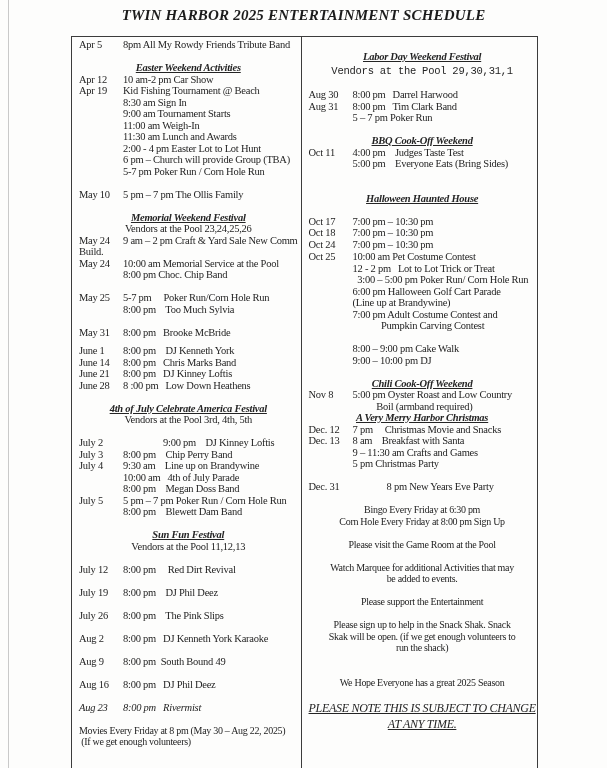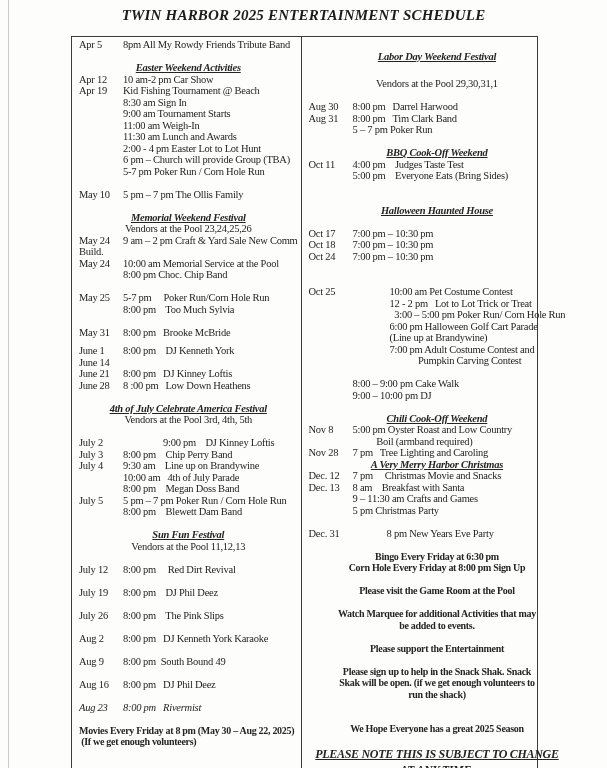--- a/index.html
+++ b/index.html
@@ -47,21 +47,21 @@
   .entry{display:flex;align-items:flex-start;}
   .date{flex:none;width:44px;white-space:pre;}
   .lines{flex:1;min-width:0;}
   .eline,.flow{white-space:pre;}
   .hdr{
     text-align:center;
     font-weight:bold;font-style:italic;
     text-decoration:underline;
   }
   .sub{text-align:center;}
-  .note{font-weight:bold;letter-spacing:-0.3px;font-size:10px;}
+  .note{font-weight:normal;letter-spacing:-0.3px;font-size:10px;}
   .note.center{text-align:center;}
   .note.left{text-align:left;}
   .nline{white-space:pre;}
   .note.emph{
     font-style:italic;font-size:12px;line-height:16px;
   }
   .note.emph .nline{text-decoration:underline;}
 </style>
 </head>
 <body>
@@ -133,20 +133,23 @@
           </div>
         </div>
         <div class="entry" style="margin-top: 7px;">
           <div class="date">June 1</div>
           <div class="lines">
             <div class="eline fit">8:00 pm    DJ Kenneth York</div>
           </div>
         </div>
         <div class="entry" style="margin-top: 0px;">
           <div class="date">June 14</div>
+          <div class="lines">
+            <div class="eline fit">8:00 pm   Chris Marks Band</div>
+          </div>
         </div>
         <div class="entry" style="margin-top: 0px;">
           <div class="date">June 21</div>
           <div class="lines">
             <div class="eline fit">8:00 pm   DJ Kinney Loftis</div>
           </div>
         </div>
         <div class="entry" style="margin-top: 0px;">
           <div class="date">June 28</div>
           <div class="lines">
@@ -226,21 +229,21 @@
             <div class="eline fit">8:00 pm   Rivermist</div>
           </div>
         </div>
         <div class="note left" style="margin-top: 11.5px;">
           <div class="nline fit">Movies Every Friday at 8 pm (May 30 – Aug 22, 2025)</div>
           <div class="nline fit"> (If we get enough volunteers)</div>
         </div>
       </div>
     <div class="col right" id="col-right">
         <div class="hdr" style="margin-top: 11.5px;">Labor Day Weekend Festival</div>
-        <div class="sub" style="margin-top: 16px;">Vendors at the Pool 29,30,31,1</div>
+        <div class="sub" style="margin-top: 4px; font-family: Liberation Mono, monospace;">Vendors at the Pool 29,30,31,1</div>
         <div class="entry" style="margin-top: 11.5px;">
           <div class="date">Aug 30</div>
           <div class="lines">
             <div class="eline fit">8:00 pm   Darrel Harwood</div>
           </div>
         </div>
         <div class="entry" style="margin-top: 0px;">
           <div class="date">Aug 31</div>
           <div class="lines">
             <div class="eline fit">8:00 pm   Tim Clark Band</div>
@@ -267,21 +270,21 @@
           <div class="lines">
             <div class="eline fit">7:00 pm – 10:30 pm</div>
           </div>
         </div>
         <div class="entry" style="margin-top: 0px;">
           <div class="date">Oct 24</div>
           <div class="lines">
             <div class="eline fit">7:00 pm – 10:30 pm</div>
           </div>
         </div>
-        <div class="entry" style="margin-top: 24px; gap: 37px;">
+        <div class="entry" style="margin-top: 1px;">
           <div class="date">Oct 25</div>
           <div class="lines">
             <div class="eline fit">10:00 am Pet Costume Contest</div>
             <div class="eline fit">12 - 2 pm   Lot to Lot Trick or Treat</div>
             <div class="eline fit">  3:00 – 5:00 pm Poker Run/ Corn Hole Run</div>
             <div class="eline fit">6:00 pm Halloween Golf Cart Parade</div>
             <div class="eline fit">(Line up at Brandywine)</div>
             <div class="eline fit">7:00 pm Adult Costume Contest and</div>
             <div class="eline fit">            Pumpkin Carving Contest</div>
           </div>
@@ -294,26 +297,20 @@
           </div>
         </div>
         <div class="hdr" style="margin-top: 11.5px;">Chili Cook-Off Weekend</div>
         <div class="entry" style="margin-top: 0px;">
           <div class="date">Nov 8</div>
           <div class="lines">
             <div class="eline fit">5:00 pm Oyster Roast and Low Country</div>
             <div class="eline fit">          Boil (armband required)</div>
           </div>
         </div>
-        <div class="entry" style="margin-top: 0px;">
-          <div class="date">Nov 28</div>
-          <div class="lines">
-            <div class="eline fit">7 pm   Tree Lighting and Caroling</div>
-          </div>
-        </div>
         <div class="hdr" style="margin-top: 0px;">A Very Merry Harbor Christmas</div>
         <div class="entry" style="margin-top: 0px;">
           <div class="date">Dec. 12</div>
           <div class="lines">
             <div class="eline fit">7 pm     Christmas Movie and Snacks</div>
           </div>
         </div>
         <div class="entry" style="margin-top: 0px;">
           <div class="date">Dec. 13</div>
           <div class="lines">

